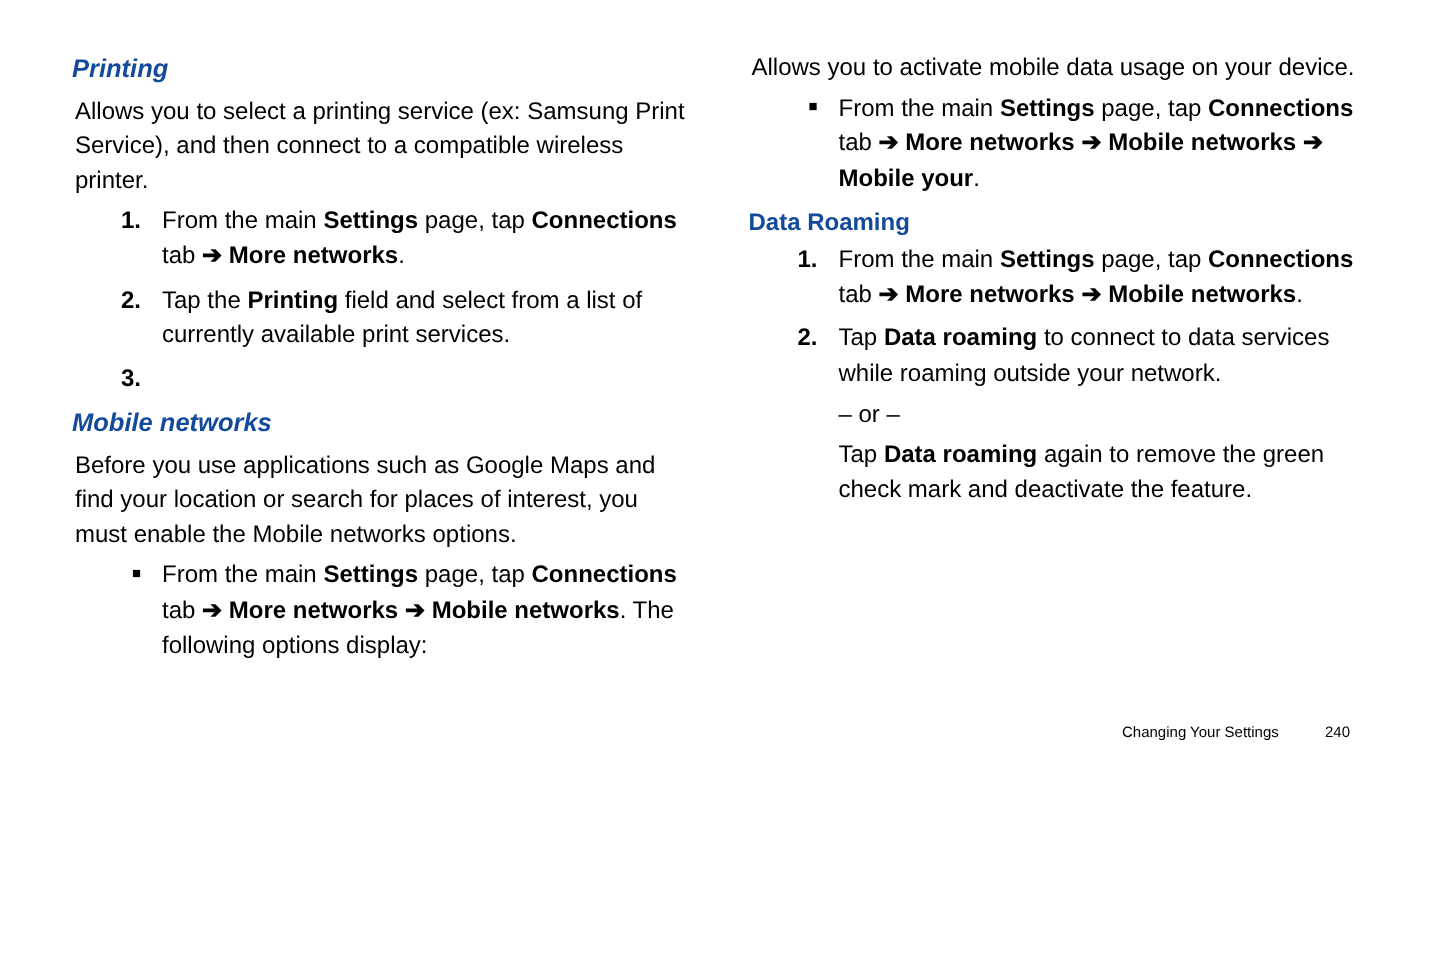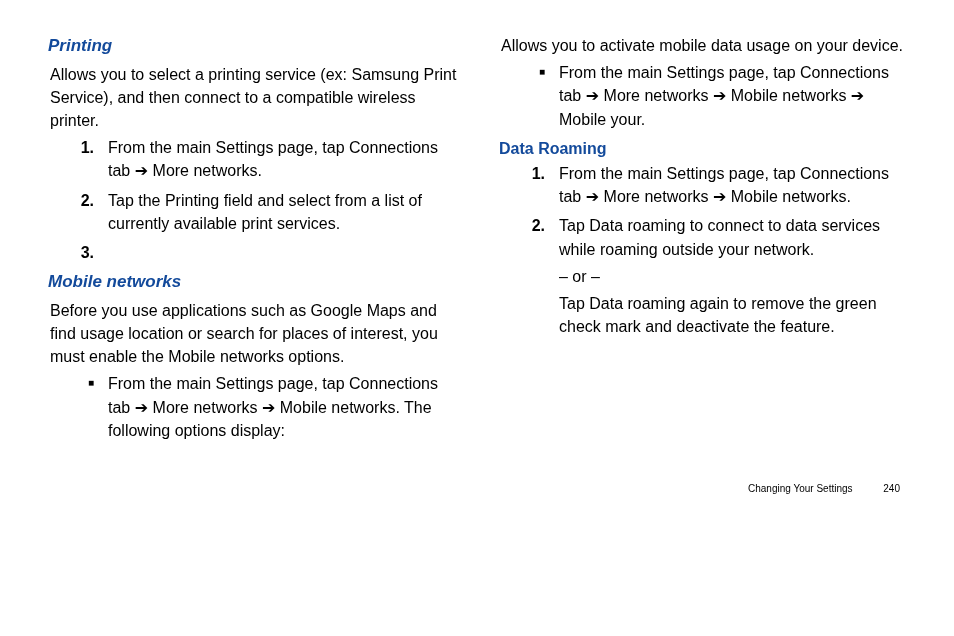--- a/index.html
+++ b/index.html
@@ -76,21 +76,21 @@
     padding-right: 14px;
     font-size: 10px;
     line-height: 22px;
   }
   .bbody {
     flex: 1;
   }
   .sub {
     margin-top: 4px;
   }
-  b { font-weight: normal; }
+  b { font-weight: bold; }
   .footer {
     text-align: right;
     font-size: 10px;
     padding-right: 10px;
     padding-bottom: 6px;
   }
   .pgnum { margin-left: 28px; }
 </style>
 </head>
 <body>
@@ -110,21 +110,21 @@
           <div class="nitem">
             <div class="nnum">2.</div>
             <div class="nbody"><span>Tap the </span><b>Printing</b><span> field and select from a list of currently available print services.</span></div>
           </div>
           <div class="nitem">
             <div class="nnum">3.</div>
           </div>
         </div>
 
       <div class="h3">Mobile networks</div>
-      <div class="para">Before you use applications such as Google Maps and find usage location or search for places of interest, you must enable the Mobile networks options.</div>
+      <div class="para">Before you use applications such as Google Maps and find your location or search for places of interest, you must enable the Mobile networks options.</div>
       <div class="blist">
           <div class="bitem">
             <div class="bmark">■</div>
             <div class="bbody"><span>From the main </span><b>Settings</b><span> page, tap </span><b>Connections</b><span> tab </span><b>➔</b><span> </span><b>More networks</b><span> </span><b>➔</b><span> </span><b>Mobile networks</b><span>. The following options display:</span></div>
           </div>
         </div>
 
     </div>
 
     <div class="col">

